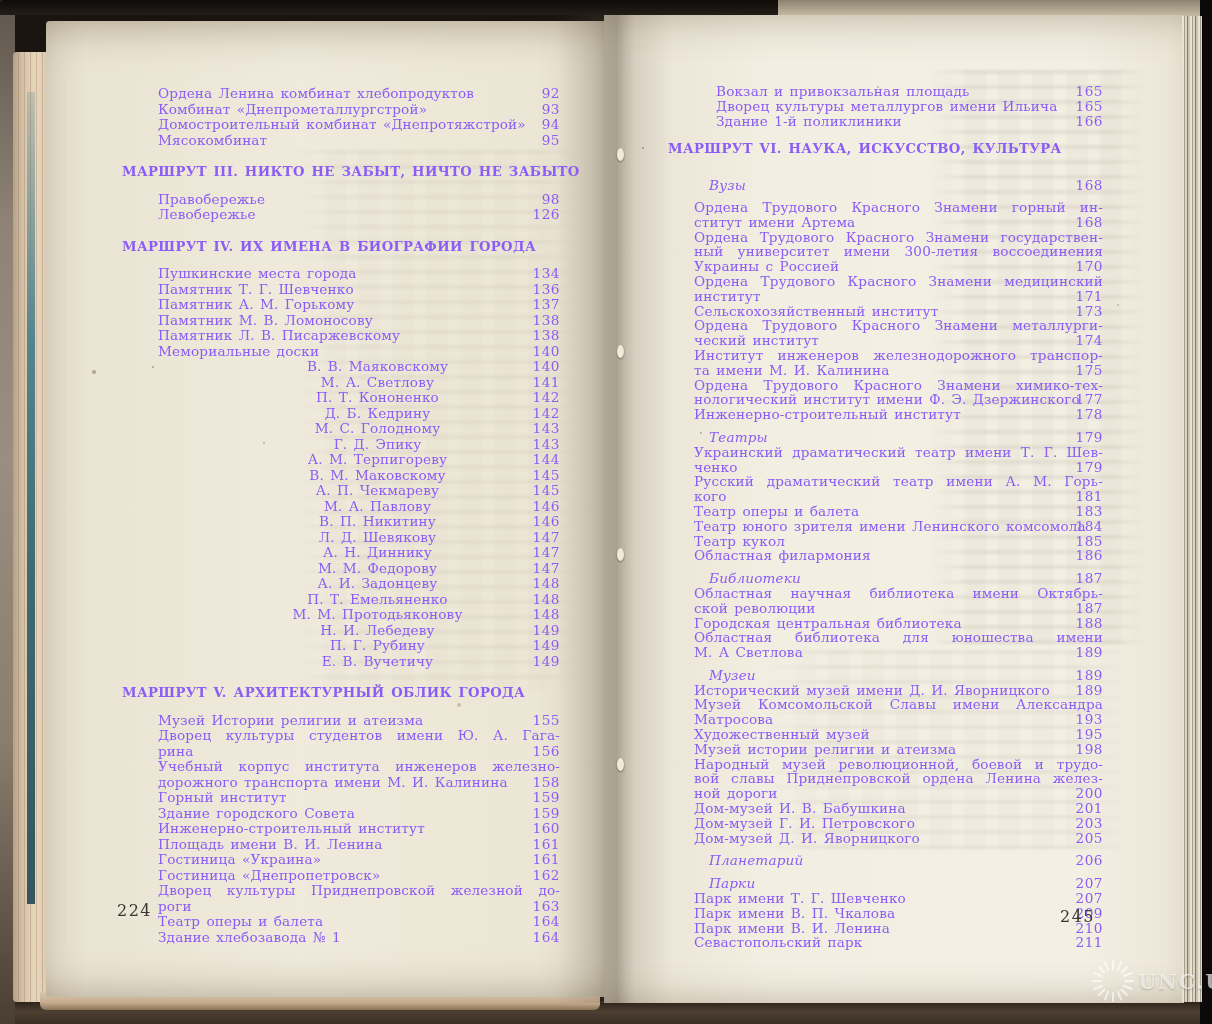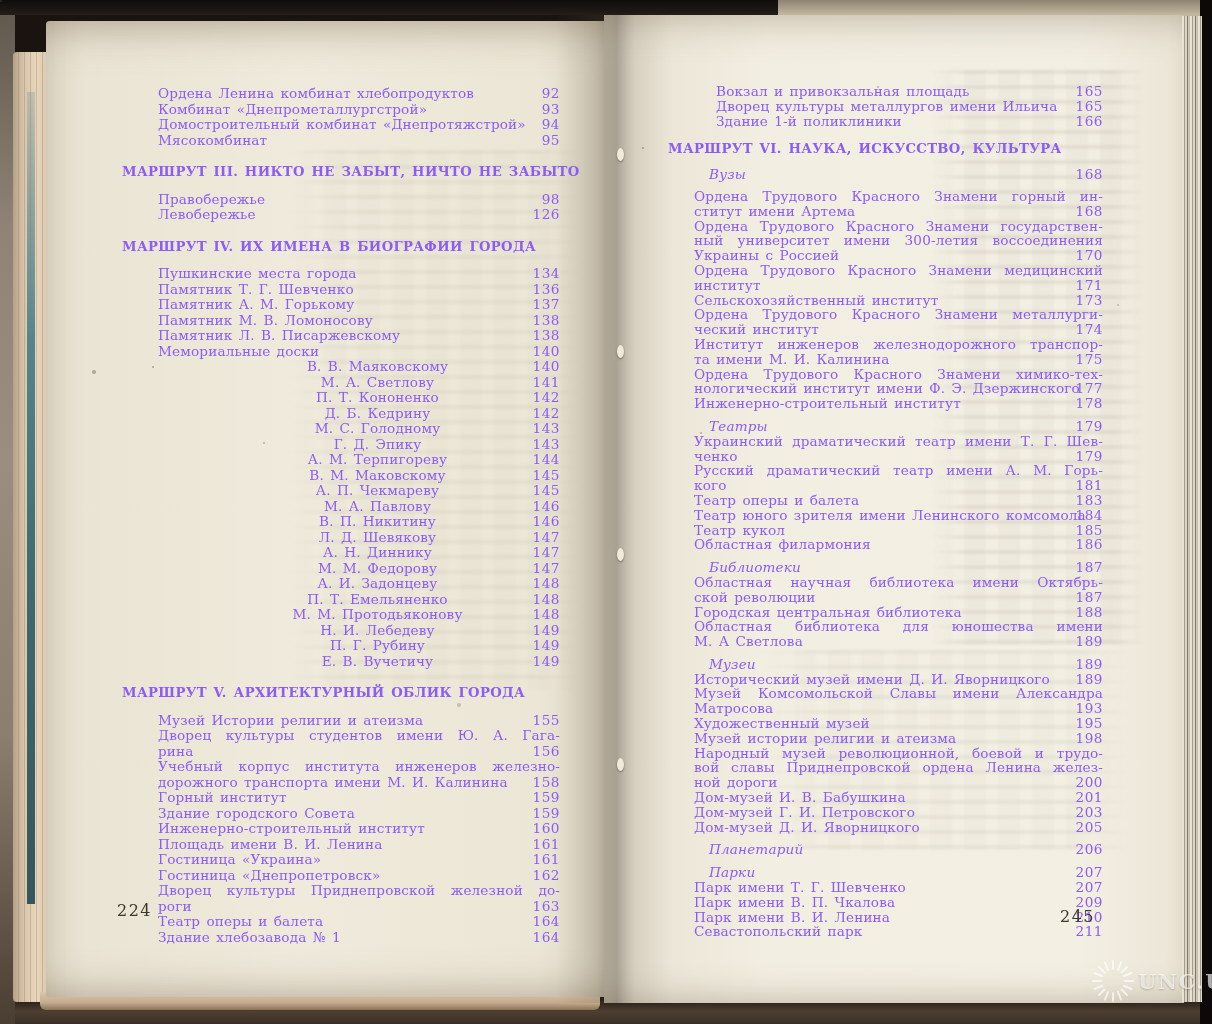--- a/index.html
+++ b/index.html
@@ -50,21 +50,21 @@
   
   .toc{position:absolute;color:#8b5cf6;font-size:13.6px;word-spacing:1.8px;letter-spacing:.15px;}
   #left-content{left:158px;top:86px;width:402px;line-height:15.5px;}
   #right-content{left:694px;top:84px;width:409px;line-height:14.8px;}
   .row{position:relative;}
   .tt{position:relative;}
   .num{position:absolute;right:0;bottom:0;letter-spacing:.5px;}
   .jl{text-align:justify;text-align-last:justify;}
   .sec-header{font-weight:bold;letter-spacing:.35px;font-size:13.2px;white-space:nowrap;}
   #left-content .sec-header{margin:16px 0 12px -36px;}
-  #right-content .sec-header{margin:14px 0 10px -26px;}
+  #right-content .sec-header{margin:14px 0 21px -26px;}
   #left-content .ind2 .tt{padding-left:37px;text-align:center;}
   #right-content .ind1 .tt{padding-left:22px;}
   .sub .tt{font-style:italic;padding-left:15px;margin-top:8px;}
   .gap{margin:6px 0 7px;}
   .folio{position:absolute;font-size:16px;color:#3b372f;letter-spacing:1.5px;}
   #folio-left{left:117px;top:901px;}
   #folio-right{left:1060px;top:907px;width:42px;}
   
   .specks{position:absolute;left:0;top:0;width:2px;height:2px;border-radius:50%;background:rgba(84,73,57,.55);
     box-shadow:152px 366px 0 rgba(84,73,57,.45), 263px 442px 0 rgba(84,73,57,.35),

